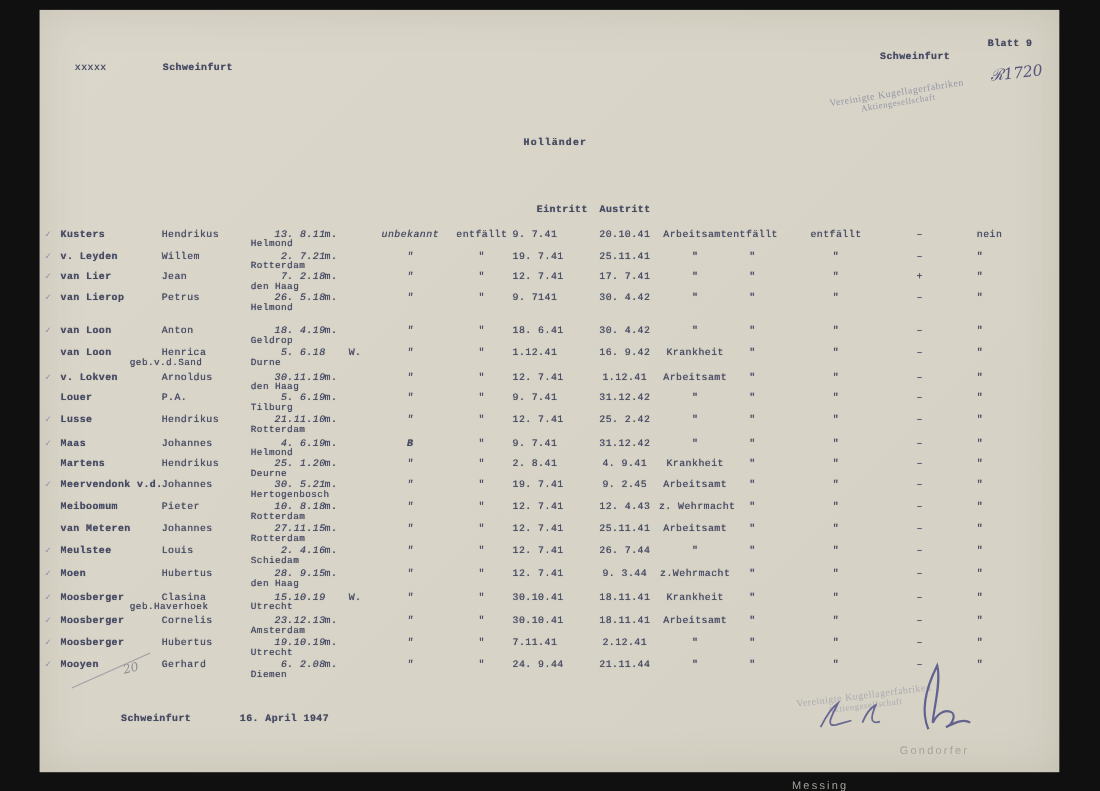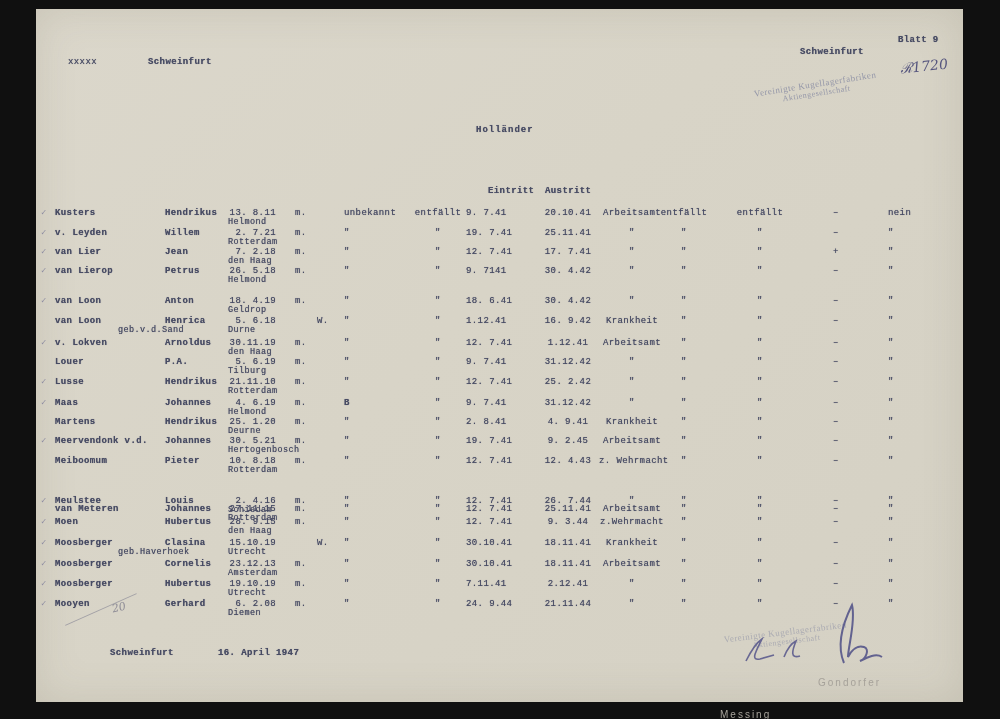--- a/index.html
+++ b/index.html
@@ -17,26 +17,26 @@
     position:absolute;color:#474b63;font-size:9px;line-height:10px;
     letter-spacing:.4px;white-space:pre;
     text-shadow:0 0 .7px rgba(60,64,95,.75);
   }
   .bold{font-weight:700;}
   .row{position:absolute;left:0;top:0;width:927px;height:20px;}
   
   .c-check{left:5px;width:12px;color:#8f8ea2;font-size:9px;text-shadow:none;}
   .c-name{left:19px;font-weight:bold;}
   .c-sub{left:82px;top:9px;font-size:8.5px;}
-  .c-first{left:129px;font-weight:bold;}
-  .c-date{left:172px;width:68px;text-align:right;}
+  .c-first{left:111px;}
+  .c-date{left:192px;width:68px;text-align:right;font-style:italic;}
   .c-place{left:192px;top:9px;font-size:8.5px;}
   .c-gender{left:259px;}
   .c-gender.w{left:281px;}
-  .c-unbek{left:308px;width:58px;}
+  .c-unbek{left:308px;width:58px;text-align:center;font-style:italic;}
   .c-entf1{left:375px;width:54px;text-align:center;}
   .c-ein{left:430px;width:60px;text-align:left;}
   .c-aus{left:503px;width:58px;text-align:center;}
   .c-grund{left:563px;width:66px;text-align:center;}
   .c-e2{left:624px;width:48px;text-align:center;}
   .c-e3{left:700px;width:48px;text-align:center;}
   .c-dash{left:784px;width:32px;text-align:center;}
   .c-nein{left:852px;width:42px;text-align:left;}
   .stamp{
     position:absolute;color:rgba(104,110,148,.6);text-align:center;
@@ -321,21 +321,21 @@
     <span class="typed c-entf1">"</span>
     <span class="typed c-ein">12. 7.41</span>
     <span class="typed c-aus">12. 4.43</span>
     <span class="typed c-grund">z. Wehrmacht</span>
     <span class="typed c-e2">"</span>
     <span class="typed c-e3">"</span>
     <span class="typed c-dash">–</span>
     <span class="typed c-nein">"</span>
   </div>
 
-  <div class="row" style="top: 467px; margin-top: 28px;">
+  <div class="row" style="top: 467px;">
     <span class="typed c-check"></span>
     <span class="typed c-name">van Meteren</span>
     <span class="typed c-sub"></span>
     <span class="typed c-first">Johannes</span>
     <span class="typed c-date">27.11.15</span>
     <span class="typed c-place">Rotterdam</span>
     <span class="typed c-gender">m.</span>
     <span class="typed c-unbek">"</span>
     <span class="typed c-entf1">"</span>
     <span class="typed c-ein">12. 7.41</span>

